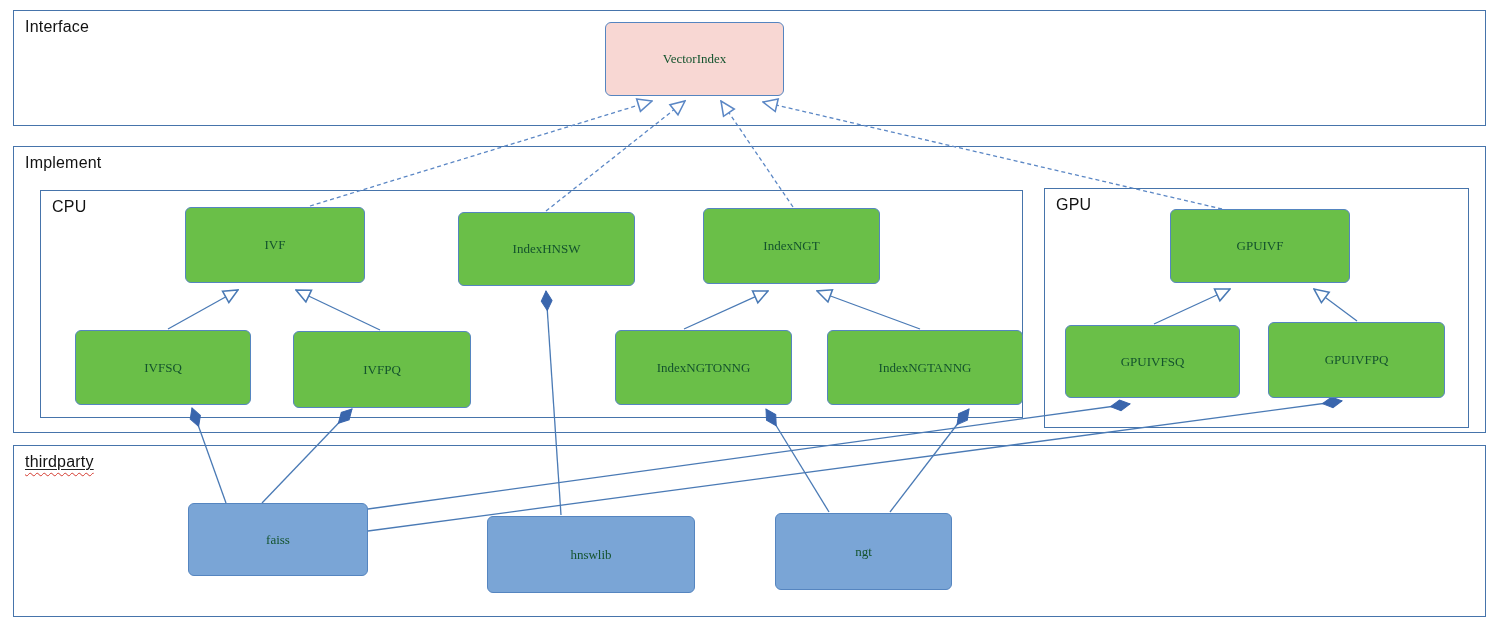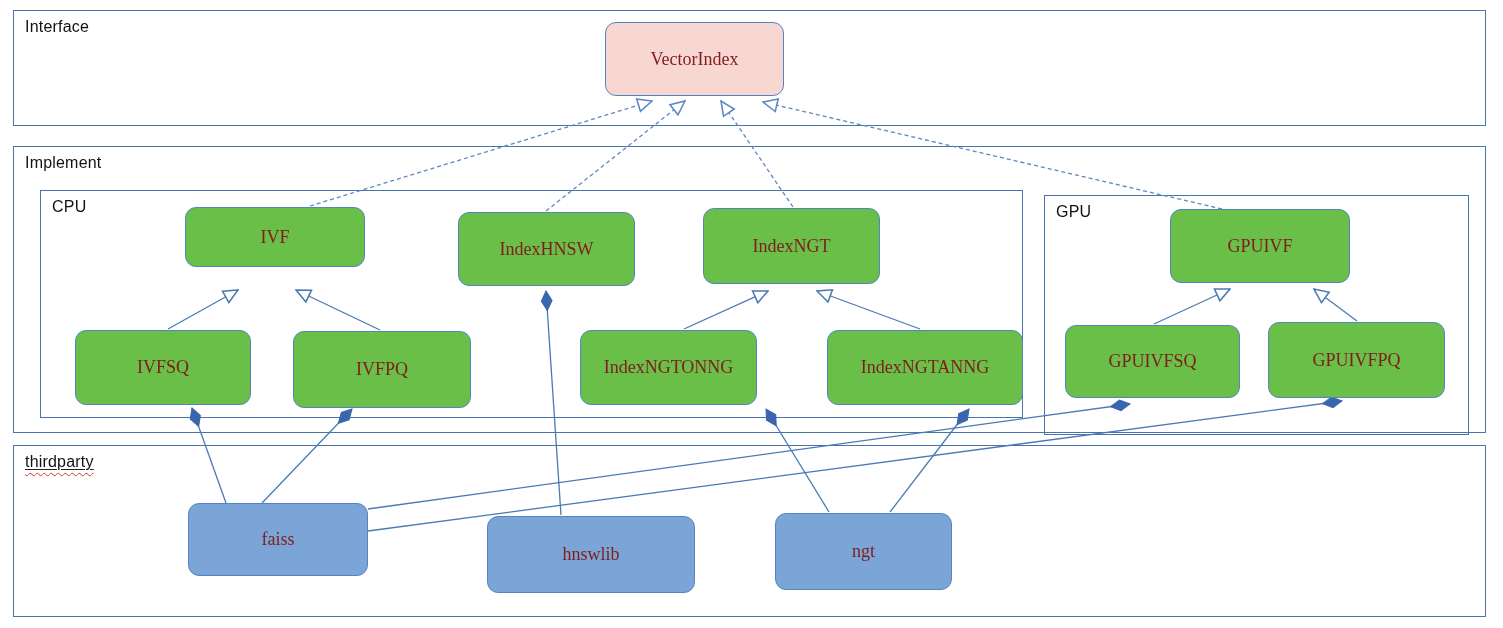--- a/index.html
+++ b/index.html
@@ -12,45 +12,45 @@
     background:transparent; z-index:1; box-sizing:border-box;
   }
   .clabel {
     position:absolute; top:7px; left:11px; font-size:16px; color:#121212;
     letter-spacing:0.2px; white-space:nowrap;
   }
   .wavy  { text-decoration: underline wavy var(--spellcheck_red); text-underline-offset:5px; text-decoration-thickness:1px; }
   .black-underline { text-decoration: underline solid #222; text-underline-offset:2px; text-decoration-thickness:1px; }
   .node {
     position:absolute; z-index:3; box-sizing:border-box;
-    border:1.5px solid var(--node_border); border-radius:11px;
+    border:1.5px solid var(--node_border); border-radius:6px;
     display:flex; align-items:center; justify-content:center;
-    font-family:"Liberation Serif", serif; font-size:18px; color:#7f1d1d;
+    font-family:"Liberation Serif", serif; font-size:13px; color:#14532d;
   }
   .pink  { background:var(--node_pink); }
   .green { background:var(--node_green); }
   .blue  { background:var(--node_blue); }
   #edges { position:absolute; left:0; top:0; z-index:2; pointer-events:none; }
 
   
   #c-interface  { left:13px;   top:10px;  width:1473px; height:116px; }
   #c-implement  { left:13px;   top:146px; width:1473px; height:287px; }
   #c-cpu        { left:40px;   top:190px; width:983px;  height:228px; }
-  #c-gpu        { left:1044px; top:188px; width:425px;  height:240px;margin-top:7px; }
+  #c-gpu        { left:1044px; top:188px; width:425px;  height:240px; }
   #c-thirdparty { left:13px;   top:445px; width:1473px; height:172px; }
 
   
   #n-vectorindex  { left:605px;  top:22px;  width:179px; height:74px; }
-  #n-ivf          { left:185px;  top:207px; width:180px; height:60px; }
+  #n-ivf          { left:185px;  top:207px; width:180px; height:76px; }
   #n-indexhnsw    { left:458px;  top:212px; width:177px; height:74px; }
   #n-indexngt     { left:703px;  top:208px; width:177px; height:76px; }
   #n-gpuivf       { left:1170px; top:209px; width:180px; height:74px; }
   #n-ivfsq        { left:75px;   top:330px; width:176px; height:75px; }
   #n-ivfpq        { left:293px;  top:331px; width:178px; height:77px; }
-  #n-indexngtonng { left:580px;  top:330px; width:177px; height:75px;text-align:right; }
+  #n-indexngtonng { left:615px;  top:330px; width:177px; height:75px;text-align:right; }
   #n-indexngtanng { left:827px;  top:330px; width:196px; height:75px; }
   #n-gpuivfsq     { left:1065px; top:325px; width:175px; height:73px; }
   #n-gpuivfpq     { left:1268px; top:322px; width:177px; height:76px; }
   #n-faiss        { left:188px;  top:503px; width:180px; height:73px; }
   #n-hnswlib      { left:487px;  top:516px; width:208px; height:77px; }
   #n-ngt          { left:775px;  top:513px; width:177px; height:77px; }
 </style>
 </head>
 <body>
 

